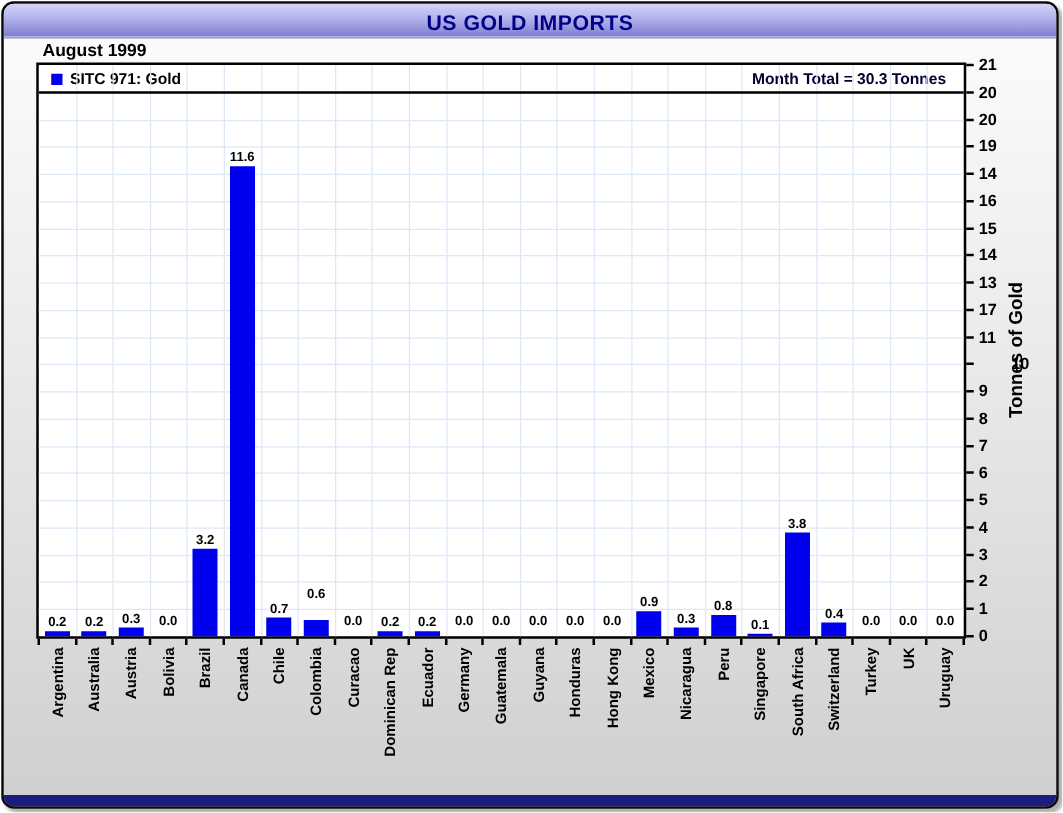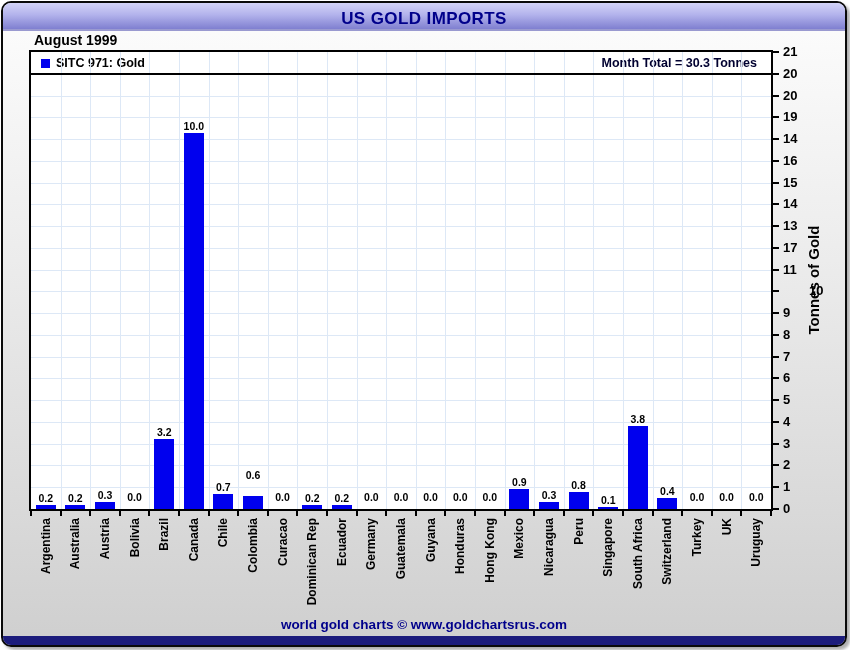--- a/index.html
+++ b/index.html
@@ -133,21 +133,21 @@
         <div class="x-label" style="left: 37.4px; top: 466px;">Australia</div>
         <div class="bar" style="left: 64px; top: 450.471px; height: 6.52857px;"></div>
         <div class="bar-label" style="left: 57px; top: 437.471px;">0.3</div>
         <div class="x-label" style="left: 67px; top: 466px;">Austria</div>
         <div class="bar-label" style="left: 86.6px; top: 439px;">0.0</div>
         <div class="x-label" style="left: 96.6px; top: 466px;">Bolivia</div>
         <div class="bar" style="left: 123.2px; top: 387.362px; height: 69.6381px;"></div>
         <div class="bar-label" style="left: 116.2px; top: 374.362px;">3.2</div>
         <div class="x-label" style="left: 126.2px; top: 466px;">Brazil</div>
         <div class="bar" style="left: 152.8px; top: 80.519px; height: 376.481px;"></div>
-        <div class="bar-label" style="left: 145.8px; top: 67.519px;">10.0</div>
+        <div class="bar-label" style="left: 145.8px; top: 67.519px;">11.6</div>
         <div class="x-label" style="left: 155.8px; top: 466px;">Canada</div>
         <div class="bar" style="left: 182.4px; top: 441.767px; height: 15.2333px;"></div>
         <div class="bar-label" style="left: 175.4px; top: 428.767px;">0.7</div>
         <div class="x-label" style="left: 185.4px; top: 466px;">Chile</div>
         <div class="bar" style="left: 212px; top: 443.943px; height: 13.0571px;"></div>
         <div class="bar-label" style="left: 205px; top: 417px;">0.6</div>
         <div class="x-label" style="left: 215px; top: 466px;">Colombia</div>
         <div class="bar-label" style="left: 234.6px; top: 439px;">0.0</div>
         <div class="x-label" style="left: 244.6px; top: 466px;">Curacao</div>
         <div class="bar" style="left: 271.2px; top: 452.648px; height: 4.35238px;"></div>
@@ -255,16 +255,15 @@
         <div class="tick-y" style="top: 64.2857px;"></div>
         <div class="y-label" style="top: 57.2857px;">19</div>
         <div class="tick-y" style="top: 42.5238px;"></div>
         <div class="y-label" style="top: 35.5238px;">20</div>
         <div class="tick-y" style="top: 20.7619px;"></div>
         <div class="y-label" style="top: 13.7619px;">20</div>
         <div class="tick-y" style="top: -1px;"></div>
         <div class="y-label" style="top: -8px;">21</div>
       </div>
 
-    <div class="footer-credit">world gold charts © www.goldchartsrus.com</div>
     <div class="bottom-bar"></div>
   </div>
 </div>
 
 </body></html>

